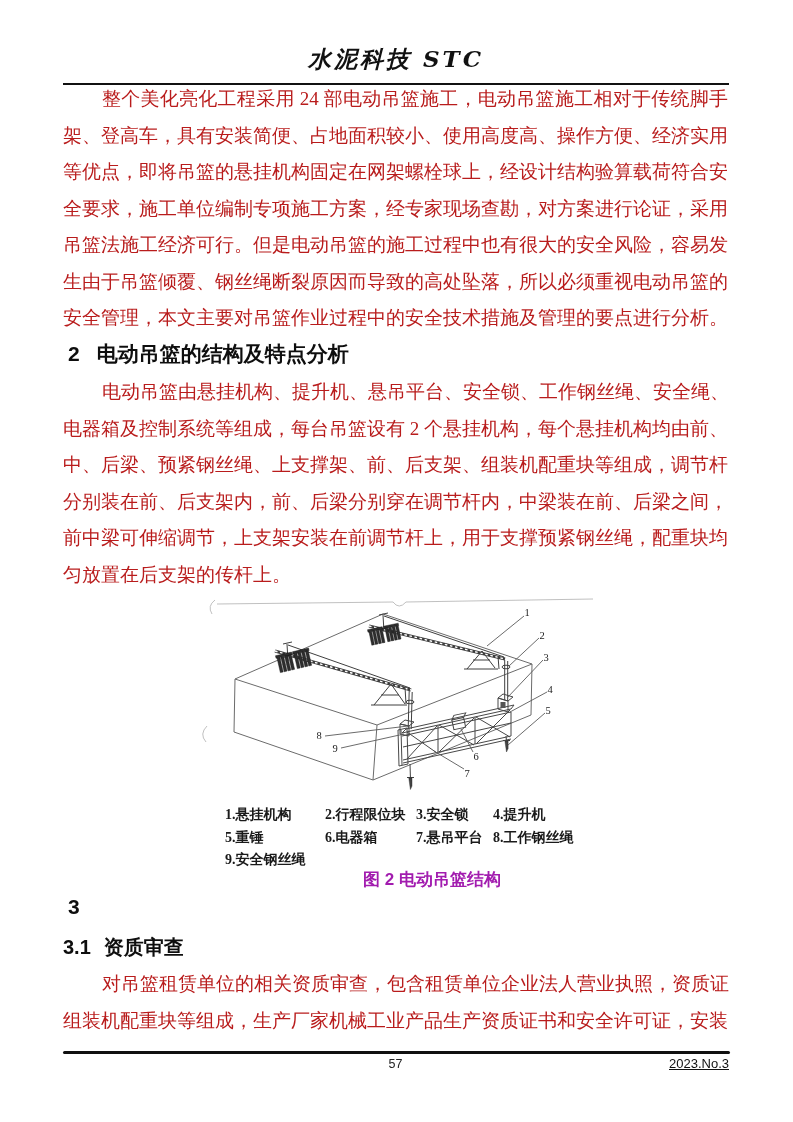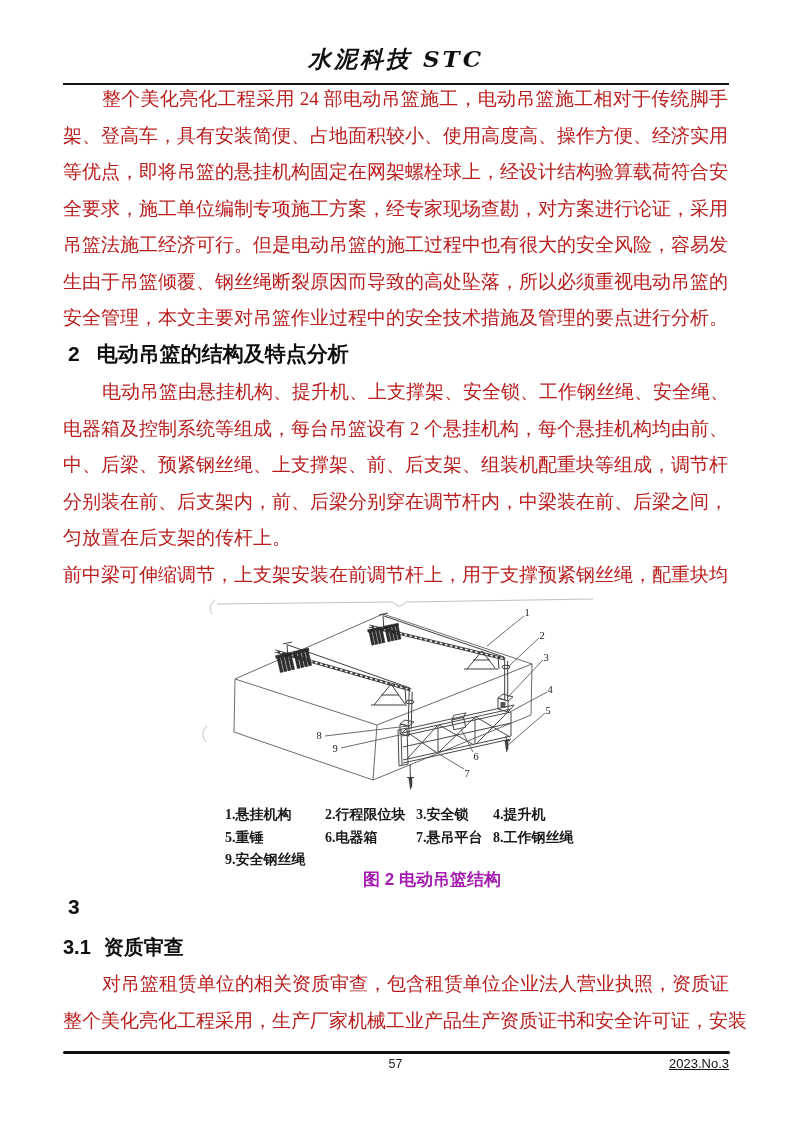--- a/index.html
+++ b/index.html
@@ -60,26 +60,26 @@
     <div class="line">生由于吊篮倾覆、钢丝绳断裂原因而导致的高处坠落，所以必须重视电动吊篮的</div>
     <div class="line">安全管理，本文主要对吊篮作业过程中的安全技术措施及管理的要点进行分析。</div>
   </div>
 
   <div class="heading h2">
     <span>2</span>
     <span>电动吊篮的结构及特点分析</span>
   </div>
 
   <div class="para" style="top:374px;">
-    <div class="line indent">电动吊篮由悬挂机构、提升机、上支撑架、安全锁、工作钢丝绳、安全绳、</div>
+    <div class="line indent">电动吊篮由悬挂机构、提升机、悬吊平台、安全锁、工作钢丝绳、安全绳、</div>
     <div class="line">电器箱及控制系统等组成，每台吊篮设有 2 个悬挂机构，每个悬挂机构均由前、</div>
     <div class="line">中、后梁、预紧钢丝绳、上支撑架、前、后支架、组装机配重块等组成，调节杆</div>
     <div class="line">分别装在前、后支架内，前、后梁分别穿在调节杆内，中梁装在前、后梁之间，</div>
+    <div class="line">前中梁可伸缩调节，上支架安装在前调节杆上，用于支撑预紧钢丝绳，配重块均</div>
     <div class="line end">匀放置在后支架的传杆上。</div>
-    <div class="line">前中梁可伸缩调节，上支架安装在前调节杆上，用于支撑预紧钢丝绳，配重块均</div>
   </div>
 
   <div class="figure-wrap">
     <svg class="figure-svg" width="420" height="212" viewBox="0 0 420 212" xmlns="http://www.w3.org/2000/svg">
 
       <g>
         <path class="art" d="M22,16 L198,14"></path>
         <path class="art" d="M198,14 q6,8 13,0"></path>
         <path class="art" d="M211,14 L398,11"></path>
         <path class="art" d="M20,12 q-8,6 -3,14"></path>
@@ -239,20 +239,20 @@
     <span>3</span>
   </div>
 
   <div class="heading h31">
     <span>3.1</span>
     <span>资质审查</span>
   </div>
 
   <div class="para" style="top:966px;">
     <div class="line indent">对吊篮租赁单位的相关资质审查，包含租赁单位企业法人营业执照，资质证</div>
-    <div class="line">整个美化亮化工程采用，生产厂家机械工业产品生产资质证书和安全许可证，安装</div>
+    <div class="line">组装机配重块等组成，生产厂家机械工业产品生产资质证书和安全许可证，安装</div>
   </div>
 
   <div class="footer-rule"></div>
   <div class="footer-page">57</div>
   <div class="footer-issue">2023.No.3</div>
 
 </div>
 
 </body></html>

